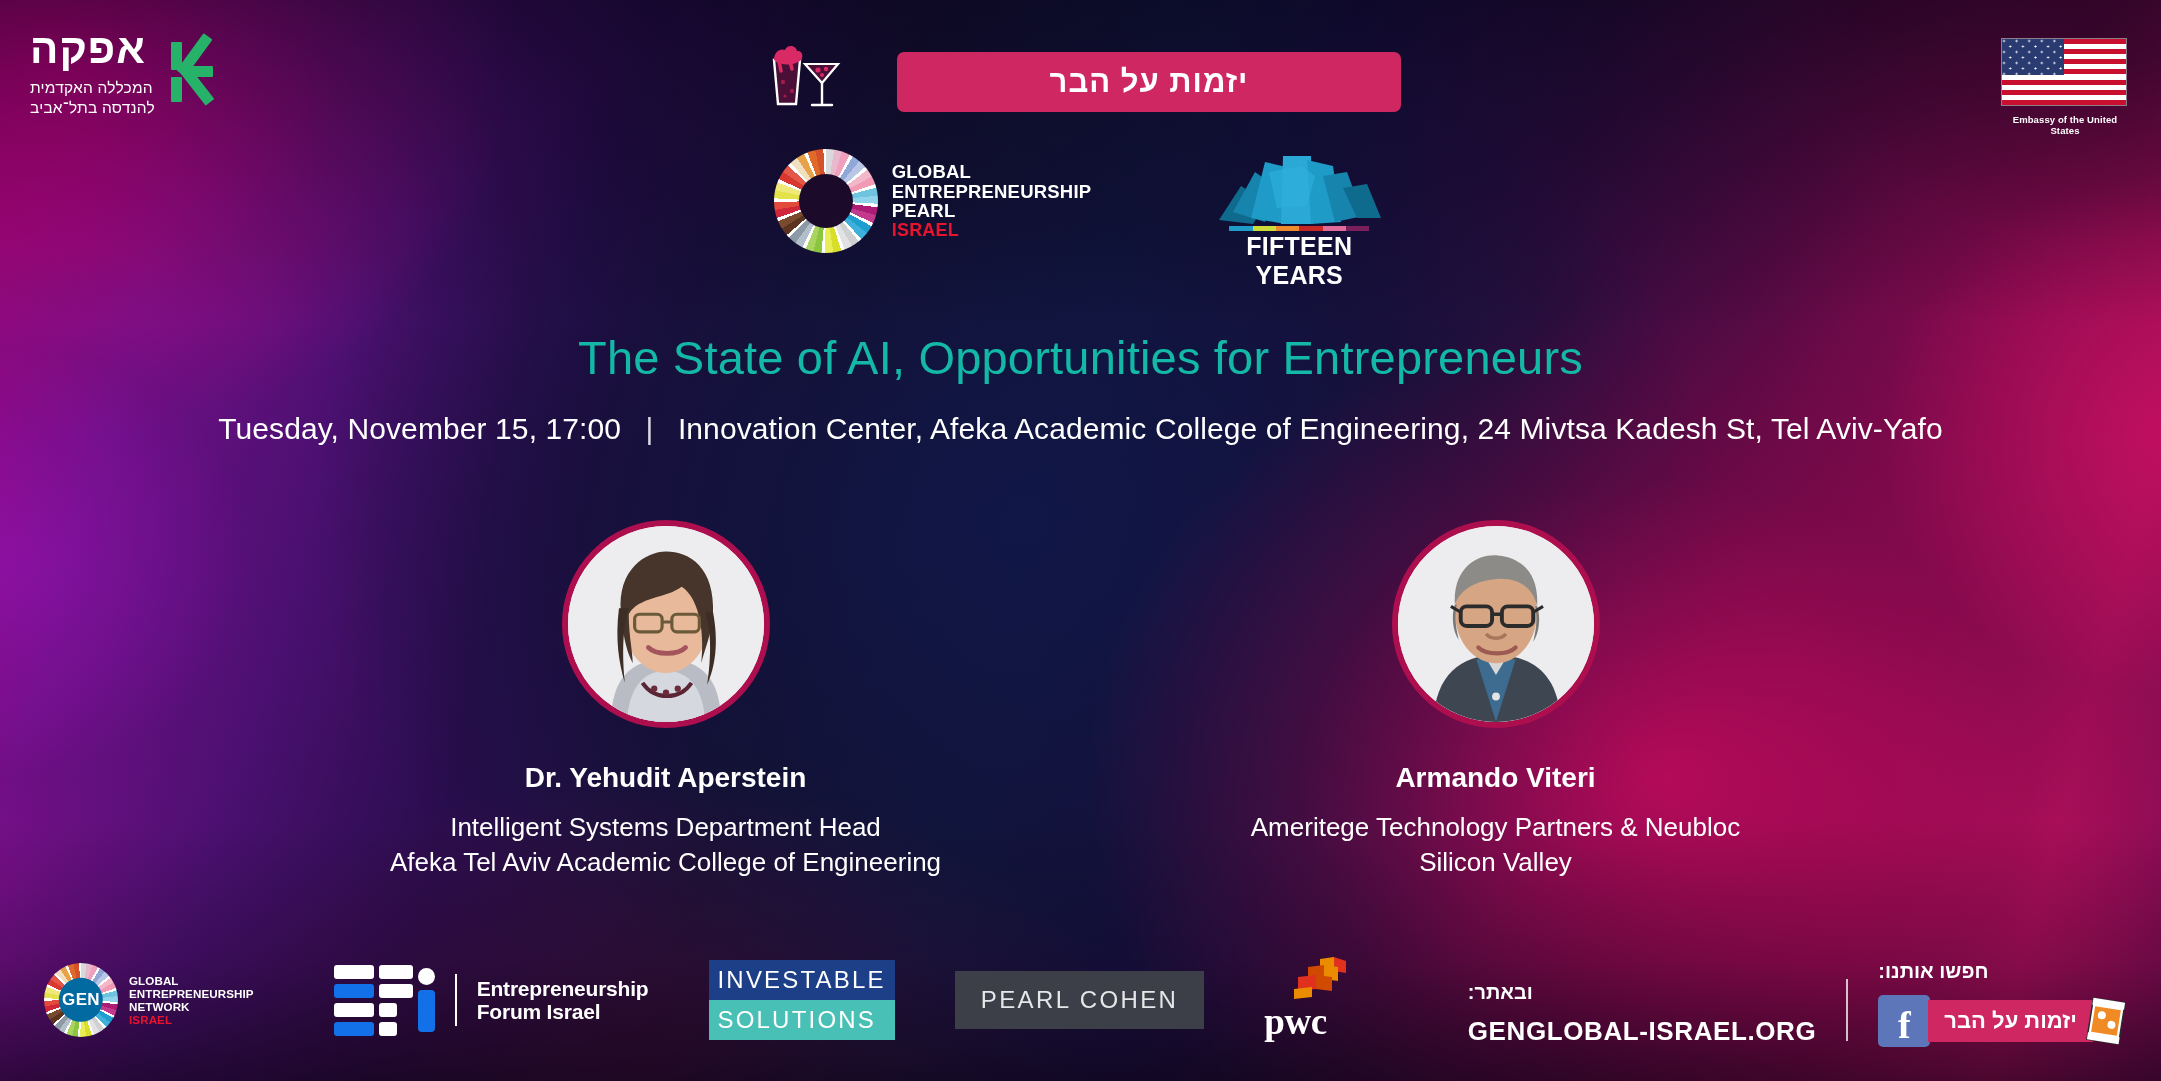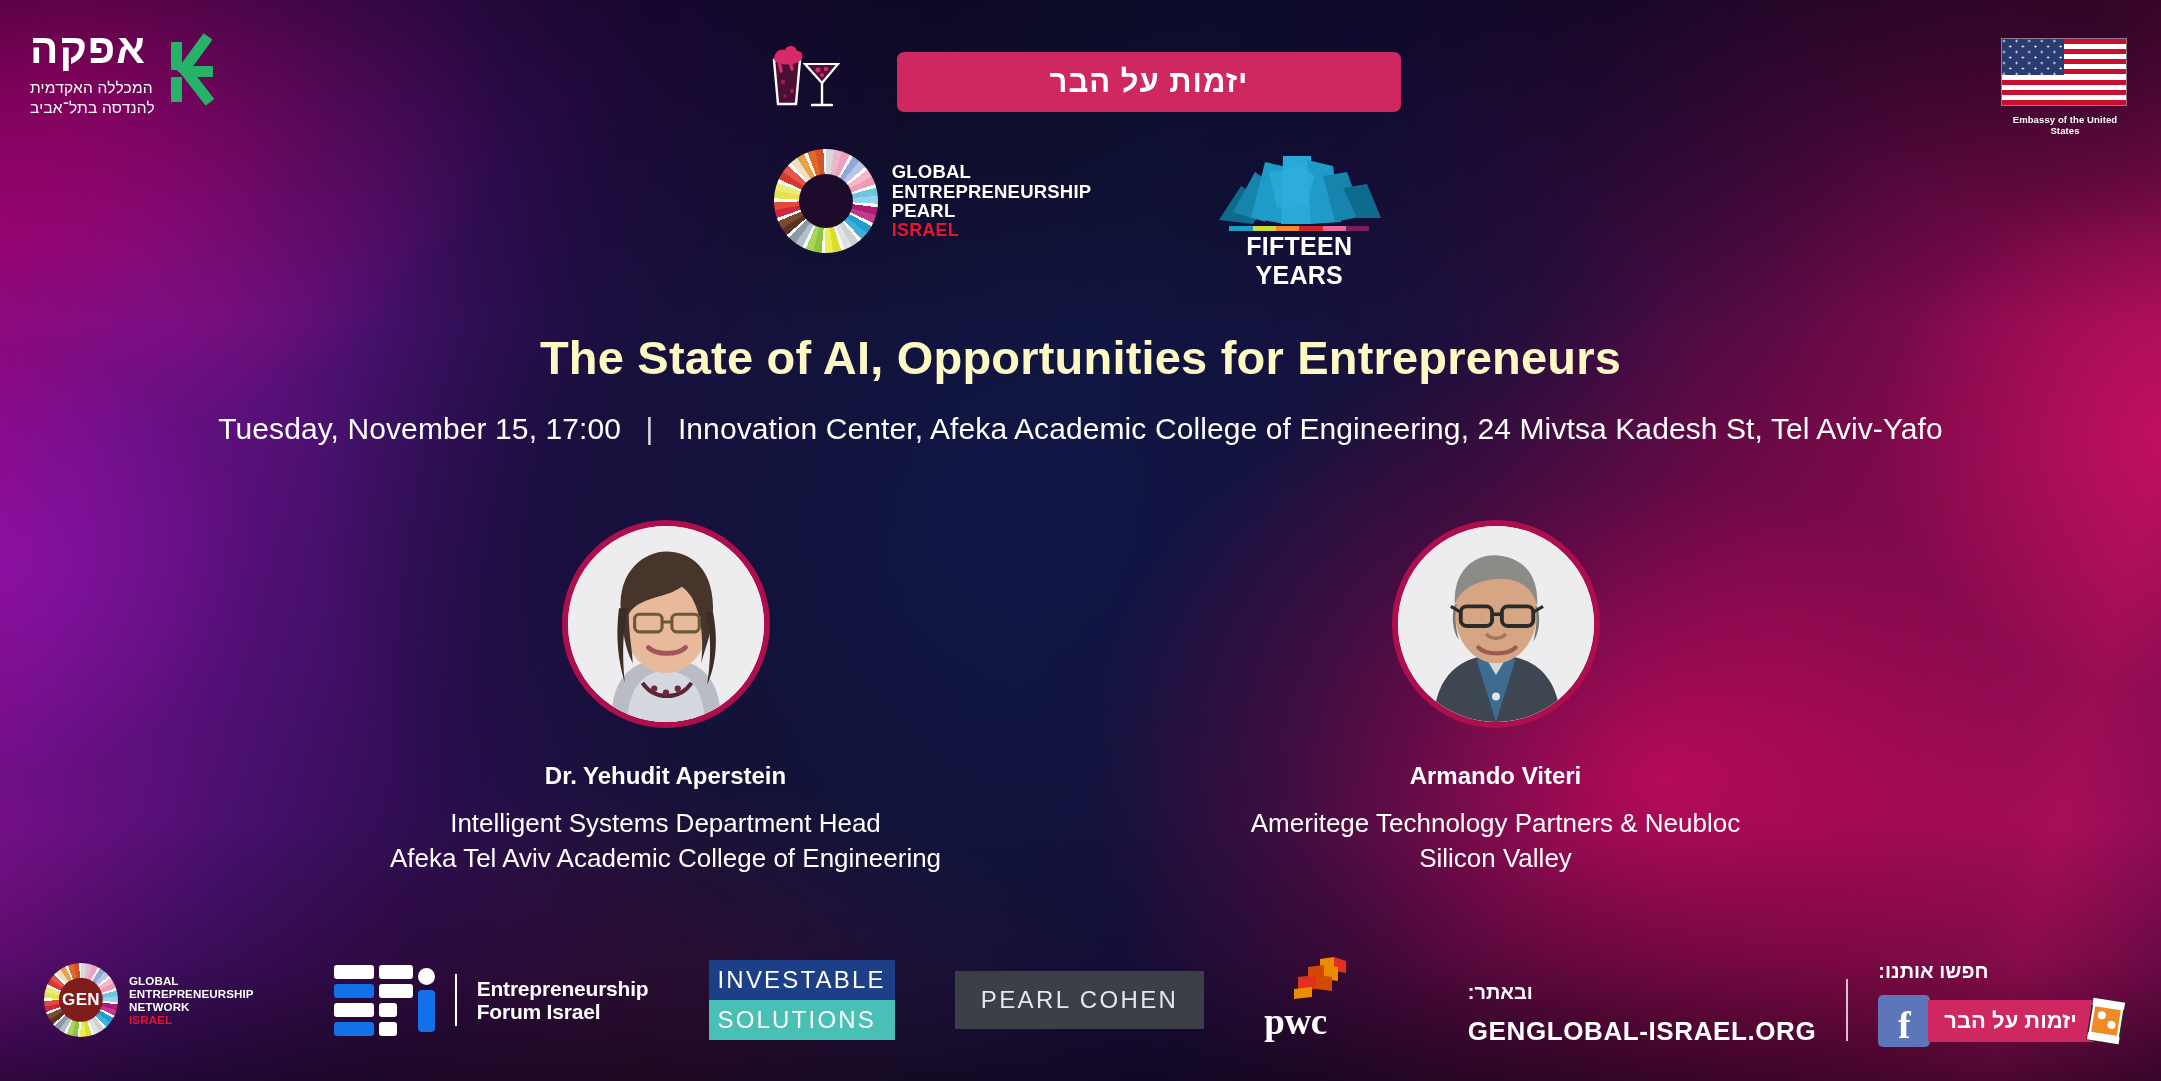--- a/index.html
+++ b/index.html
@@ -161,22 +161,22 @@
   .fifteen-bar { position: absolute; left: 18px; top: 80px; width: 140px; height: 5px; display: flex; }
   .fifteen-bar i { flex: 1; height: 100%; }
   .fifteen-label {
     position: absolute; left: 0; right: 0; top: 86px; text-align: center;
     font-size: 25px; font-weight: 700; color: #ffffff; letter-spacing: .3px;
   }
 
   
   .headline {
     position: absolute; left: 0; right: 0; top: 330px;
-    text-align: center; color: #fef9c3;
-    font-size: 47px; font-weight: 700; letter-spacing: .2px;
+    text-align: center; color: #14b8a6;
+    font-size: 47px; font-weight: 400; letter-spacing: .2px;
   }
   .subline {
     position: absolute; left: 0; right: 0; top: 412px;
     text-align: center; color: #ffffff;
     font-size: 30px; font-weight: 400; letter-spacing: .1px;
     white-space: nowrap;
   }
   .subline .sep { display: inline-block; margin: 0 16px; opacity: .85; font-weight: 300; }
 
   
@@ -185,37 +185,37 @@
     display: flex; justify-content: center; gap: 210px;
   }
   .speaker { width: 620px; text-align: center; }
   .portrait {
     width: 208px; height: 208px; margin: 0 auto;
     border-radius: 50%; border: 6px solid #ad0f4e;
     background: #eeeef0; overflow: hidden; position: relative;
   }
   .portrait svg { display: block; width: 100%; height: 100%; }
   .speaker-name {
-    margin-top: 34px; font-size: 24px; font-weight: 700; color: #ffffff; text-align: center;
+    margin-top: 34px; font-size: 28px; font-weight: 700; color: #ffffff; text-align: center;
   }
   .speaker-role {
     margin-top: 16px; font-size: 26px; font-weight: 400; color: #ffffff;
     line-height: 1.33;
   }
 
   
   .sponsors {
     position: absolute; left: 44px; bottom: 38px;
     display: flex; align-items: center; gap: 60px;
   }
   .gen { display: flex; align-items: center; gap: 11px; }
   .gen-ring { position: relative; width: 74px; height: 74px; border-radius: 50%; }
   .gen-ring .gen-hub {
     position: absolute; left: 50%; top: 50%; transform: translate(-50%,-50%);
-    width: 60%; height: 60%; border-radius: 50%; background: #7f1d1d;
+    width: 60%; height: 60%; border-radius: 50%; background: #0369a1;
     display: flex; align-items: center; justify-content: center;
     color: #fff; font-size: 17px; font-weight: 700; letter-spacing: .3px;
   }
   .gen-text { line-height: 1.12; }
   .gen-text div { font-size: 11.6px; font-weight: 700; color: #ffffff; letter-spacing: .1px; }
   .gen-text .gen-israel { color: #e8142e; }
 
   .efi { display: flex; align-items: center; gap: 12px; margin-left: 20px; }
   .efi-mark { display: flex; align-items: center; gap: 5px; }
   .efi-letter { display: flex; flex-direction: column; gap: 5px; }

